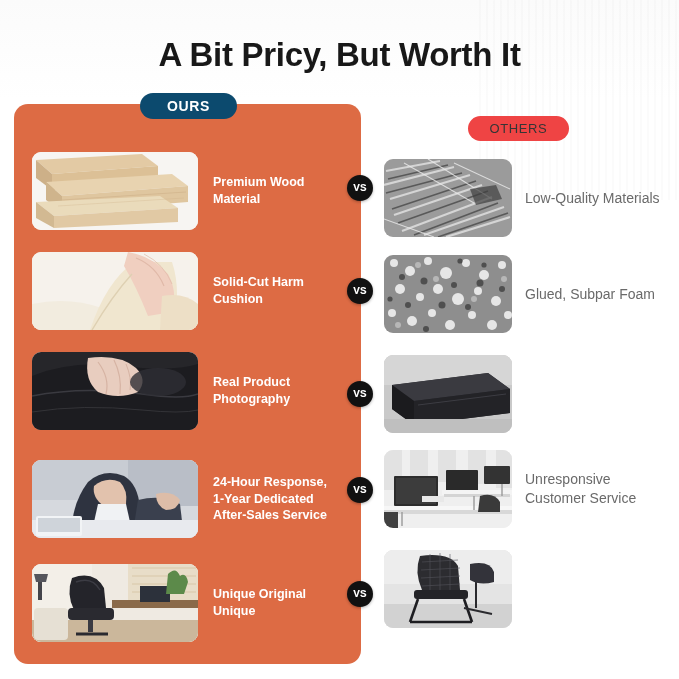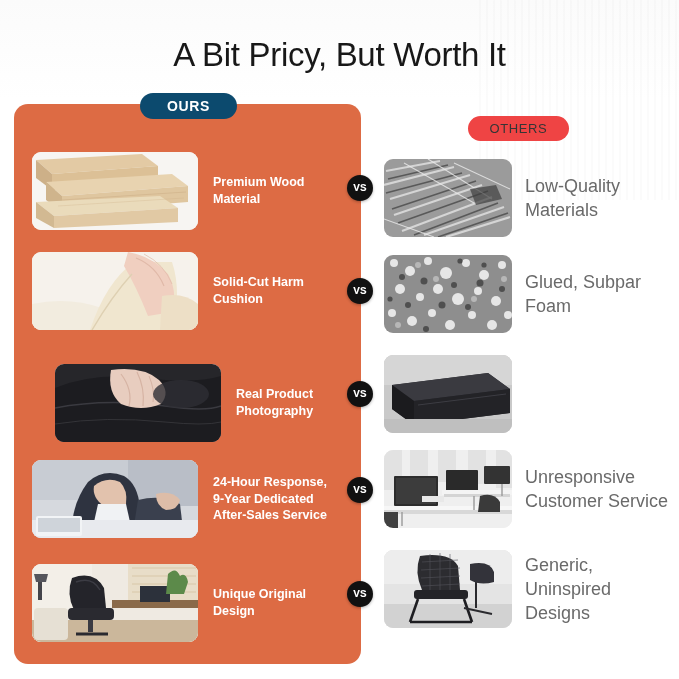--- a/index.html
+++ b/index.html
@@ -33,21 +33,21 @@
     width: 100%; height: 100px;
     background: linear-gradient(180deg, #fbfbfb 0%, #ffffff 100%);
     pointer-events: none;
   }
 
   #page-title {
     position: absolute;
     top: 36px; left: 0; right: 0;
     text-align: center;
     font-size: 33px;
-    font-weight: normal;
+    font-weight: bold;
     letter-spacing: -0.3px;
     color: #181818;
   }
 
   
   #ours-panel {
     position: absolute;
     left: 14px; top: 104px;
     width: 347px; height: 560px;
     background: #dd6b44;
@@ -109,21 +109,21 @@
 
   .label-ours {
     color: #ffffff;
     font-size: 12.5px;
     font-weight: bold;
     line-height: 1.33;
     margin-left: 15px;
   }
   .label-others {
     color: #6a6a6a;
-    font-size: 18px;
+    font-size: 14px;
     line-height: 1.35;
     margin-left: 13px;
   }
 
   
   .vs-badge {
     position: absolute;
     width: 26px; height: 26px;
     border-radius: 50%;
     background: #111111;
@@ -189,21 +189,21 @@
       <path d="M130 44 Q152 40 166 52 L166 78 L128 78 Z" fill="#eddfc6"></path>
       <path d="M60 78 Q80 44 100 22" stroke="#ded0b2" stroke-width="1.4" fill="none"></path>
     </svg>
   </div>
   <div class="label-ours">
     <div>Solid-Cut Harm</div>
     <div>Cushion</div>
   </div>
 </div>
 
-<div class="ours-row" style="top:364px;margin-left:23px;">
+<div class="ours-row" style="top:352px;">
   <div class="thumb thumb-ours">
     <svg viewBox="0 0 166 78" preserveAspectRatio="none">
       <rect width="166" height="78" fill="#26262a"></rect>
       <path d="M0 24 Q40 8 90 14 Q140 20 166 12 L166 78 L0 78 Z" fill="#1c1c20"></path>
       <path d="M0 44 Q50 34 110 42 Q150 48 166 42" stroke="#3a3a40" stroke-width="1.4" fill="none"></path>
       <path d="M0 60 Q50 52 110 58 Q150 62 166 58" stroke="#343438" stroke-width="1" fill="none"></path>
       <path d="M56 6 Q88 2 104 16 Q116 28 106 40 Q86 48 66 40 Q52 28 56 6 Z" fill="#e8cdbf"></path>
       <path d="M66 10 Q78 26 74 42" stroke="#d6b3a3" stroke-width="1.2" fill="none"></path>
       <path d="M82 8 Q90 24 88 42" stroke="#d6b3a3" stroke-width="1.2" fill="none"></path>
       <path d="M94 12 Q100 26 98 38" stroke="#d6b3a3" stroke-width="1" fill="none"></path>
@@ -227,21 +227,21 @@
       <path d="M66 44 L94 44 L98 62 L62 62 Z" fill="#f0f2f4"></path>
       <path d="M106 40 Q130 34 148 44 L152 78 L100 78 Z" fill="#3a404e"></path>
       <path d="M124 34 Q140 30 148 40 Q146 50 134 50 Q124 46 124 34 Z" fill="#ddbda8"></path>
       <rect x="0" y="60" width="166" height="18" fill="#e8eaee"></rect>
       <rect x="4" y="56" width="46" height="20" rx="2" fill="#f2f4f6"></rect>
       <rect x="6" y="58" width="42" height="14" fill="#cfd4da"></rect>
     </svg>
   </div>
   <div class="label-ours">
     <div>24-Hour Response,</div>
-    <div>9-Year Dedicated</div>
+    <div>1-Year Dedicated</div>
     <div>After-Sales Service</div>
   </div>
 </div>
 
 <div class="ours-row" style="top:564px;">
   <div class="thumb thumb-ours">
     <svg viewBox="0 0 166 78" preserveAspectRatio="none">
       <rect width="166" height="78" fill="#efeae2"></rect>
       <rect x="0" y="0" width="60" height="78" fill="#f3efe8"></rect>
       <rect x="96" y="0" width="70" height="40" fill="#e8ddc8"></rect>
@@ -260,21 +260,21 @@
       <rect x="36" y="44" width="46" height="12" rx="4" fill="#2a2a30"></rect>
       <rect x="56" y="56" width="5" height="12" fill="#3a3a42"></rect>
       <path d="M44 70 L76 70" stroke="#2a2a30" stroke-width="3"></path>
       <rect x="2" y="44" width="34" height="32" rx="4" fill="#e6e0d4"></rect>
       <rect x="6" y="14" width="4" height="22" fill="#44444a"></rect>
       <path d="M2 10 L16 10 L14 18 L4 18 Z" fill="#55555c"></path>
     </svg>
   </div>
   <div class="label-ours">
     <div>Unique Original</div>
-    <div>Design</div>
+    <div>Unique</div>
   </div>
 </div>
 
 <div id="others-badge" class="badge">
   <span>OTHERS</span>
 </div>
 
 <div class="others-row" style="top:159px;">
   <div class="thumb thumb-others">
     <svg viewBox="0 0 128 78" preserveAspectRatio="none">
@@ -437,24 +437,20 @@
           <line x1="80" y1="49" x2="88" y2="72"></line>
         <line x1="26" y1="72" x2="88" y2="72"></line>
       </g>
       <g stroke="#2a2a2e" stroke-width="2" fill="none">
         <line x1="92" y1="30" x2="92" y2="58"></line>
           <line x1="80" y1="58" x2="108" y2="64"></line>
       </g>
       <path d="M86 14 Q106 10 110 22 L110 32 Q96 36 86 30 Z" fill="#33333a"></path>
     </svg>
   </div>
-  <div class="label-others">
-    <div>Generic, Uninspired</div>
-    <div>Designs</div>
-  </div>
 </div>
 
 <div class="vs-badge" style="top:175px;">
     <span>VS</span>
   </div>
 <div class="vs-badge" style="top:278px;">
     <span>VS</span>
   </div>
 <div class="vs-badge" style="top:381px;">
     <span>VS</span>

